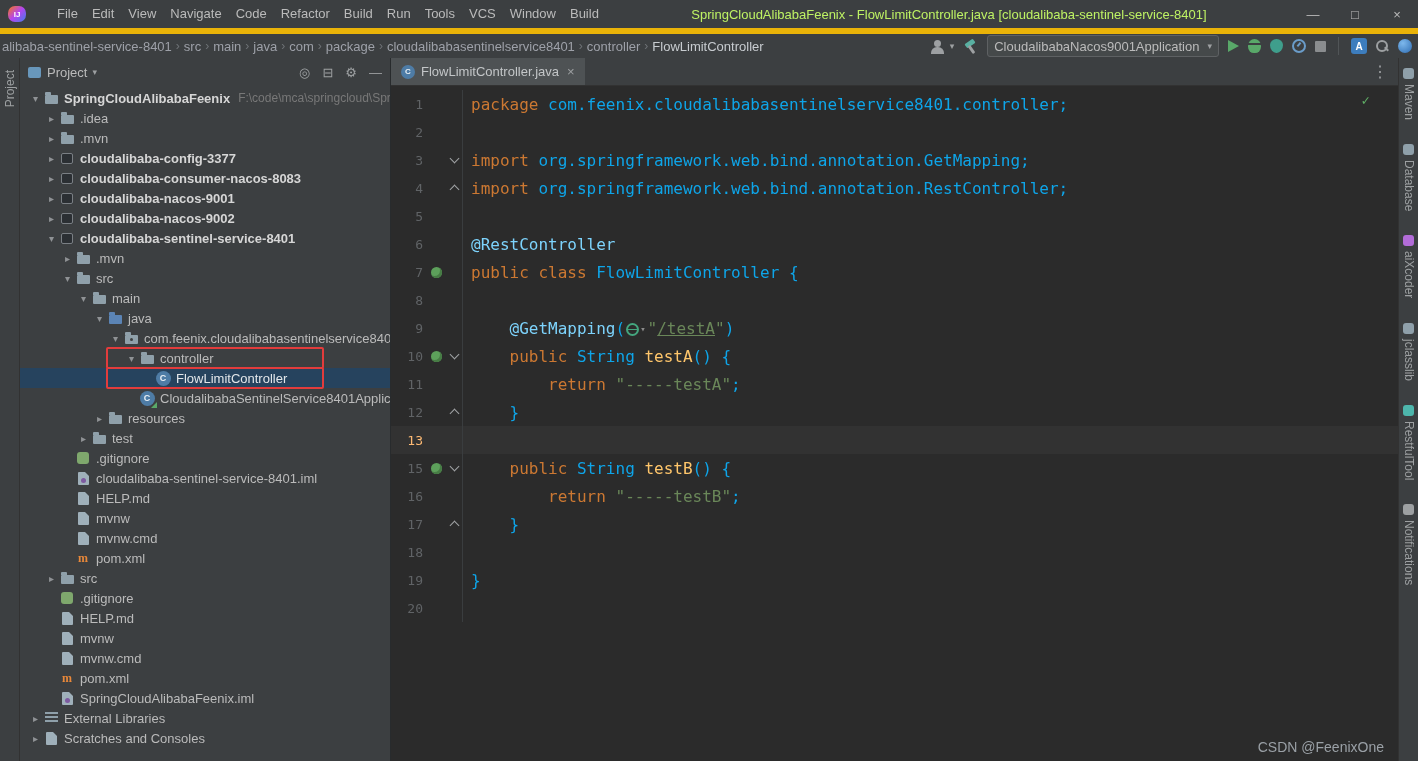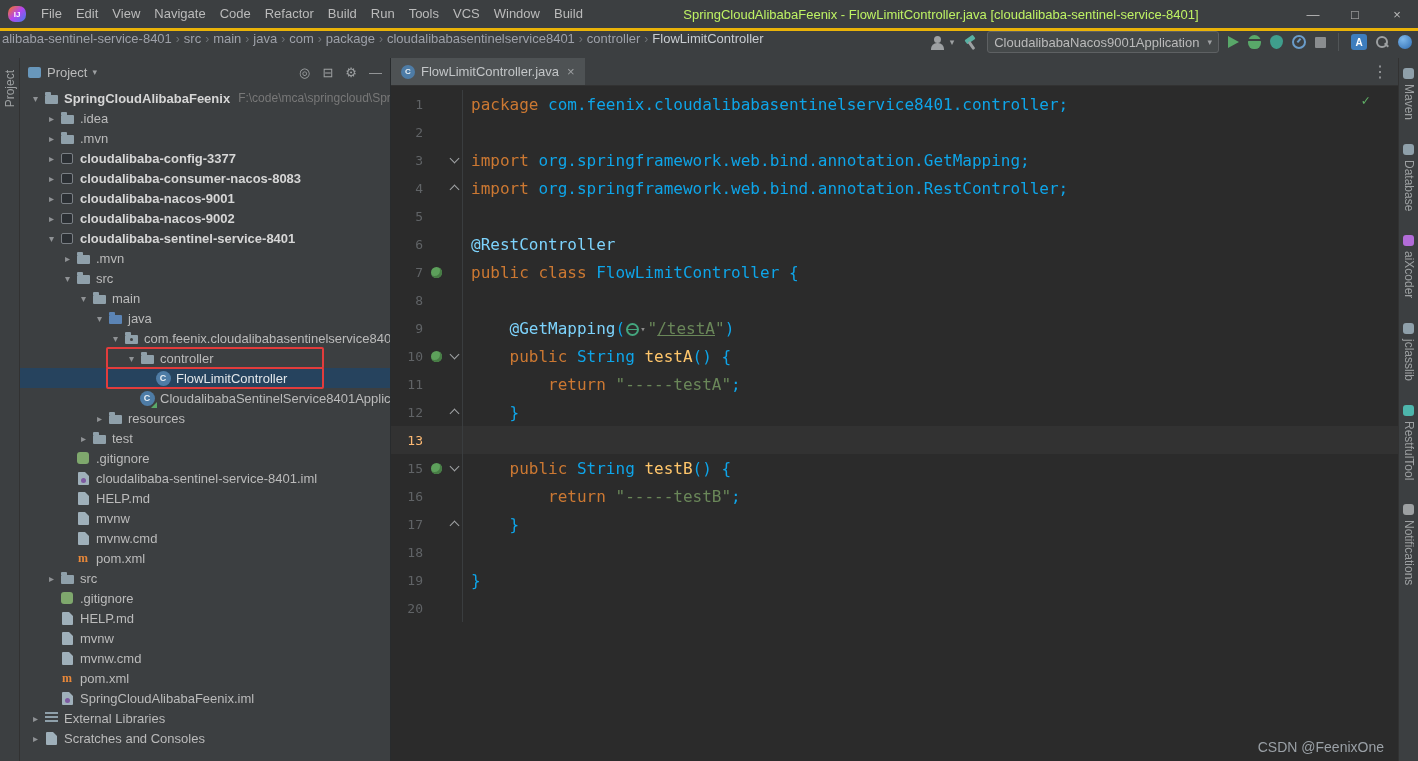--- a/index.html
+++ b/index.html
@@ -11,21 +11,21 @@
   .titlebar { height:28px; background:#3c3f41; display:flex; align-items:center; font-size:13px; }
   .logo { width:18px; height:16px; margin:0 8px 0 8px; border-radius:7px;
           background:linear-gradient(135deg,#f97a12,#b345f1 50%,#407de9); flex:none;
           color:#fff; font-size:8px; font-weight:bold; display:flex; align-items:center; justify-content:center;}
   .menu-item { padding:0 7px; height:28px; line-height:28px; cursor:default; }
   .win-title { flex:1; text-align:center; color:#bef264; white-space:nowrap; overflow:hidden; }
   .winbtns { display:flex; flex:none; }
   .winbtn { width:42px; height:28px; display:flex; align-items:center; justify-content:center; color:#bbb; font-size:13px; }
 
   
-  .navbar { height:30px; background:#3c3f41; border-top:3px solid #eab308; display:flex; align-items:flex-start; font-size:13px; padding-right:6px; }
+  .navbar { height:30px; background:#3c3f41; border-top:6px solid #eab308; display:flex; align-items:center; font-size:13px; padding-right:6px; }
   .bc { display:flex; align-items:center; overflow:hidden; white-space:nowrap; flex:1; }
   .bc-item { color:#9da0a8; padding:0 2px; cursor:pointer; }
   .bc-item:last-child { color:#c8ccd0; }
   .bc-sep { color:#6e7276; padding:0 2px; font-size:12px; }
   .navicons { display:flex; align-items:center; gap:9px; flex:none; }
   .sep-v { width:1px; height:18px; background:#515557; margin:0 3px; }
   .person { width:15px; height:15px; position:relative; }
   .person::before { content:""; position:absolute; left:4px; top:1px; width:7px; height:7px; border-radius:50%; background:#9da0a2; }
   .person::after { content:""; position:absolute; left:1px; top:8px; width:13px; height:7px; border-radius:6px 6px 0 0; background:#9da0a2; }
   .mini-drop { font-size:9px; color:#9da0a2; margin-left:-4px; }
@@ -119,21 +119,21 @@
   .dock-ic { width:11px; height:11px; border-radius:3px; margin-bottom:5px; }
   .dock-label { writing-mode:vertical-rl; font-size:12px; color:#9da0a2; }
 </style>
 </head>
 <body>
 
 <div class="app">
 
   <div class="titlebar">
     <div class="logo">IJ</div>
-    <div style="display:flex;">
+    <div style="display:flex;margin-left:16px;">
         <span class="menu-item">File</span>
         <span class="menu-item">Edit</span>
         <span class="menu-item">View</span>
         <span class="menu-item">Navigate</span>
         <span class="menu-item">Code</span>
         <span class="menu-item">Refactor</span>
         <span class="menu-item">Build</span>
         <span class="menu-item">Run</span>
         <span class="menu-item">Tools</span>
         <span class="menu-item">VCS</span>

